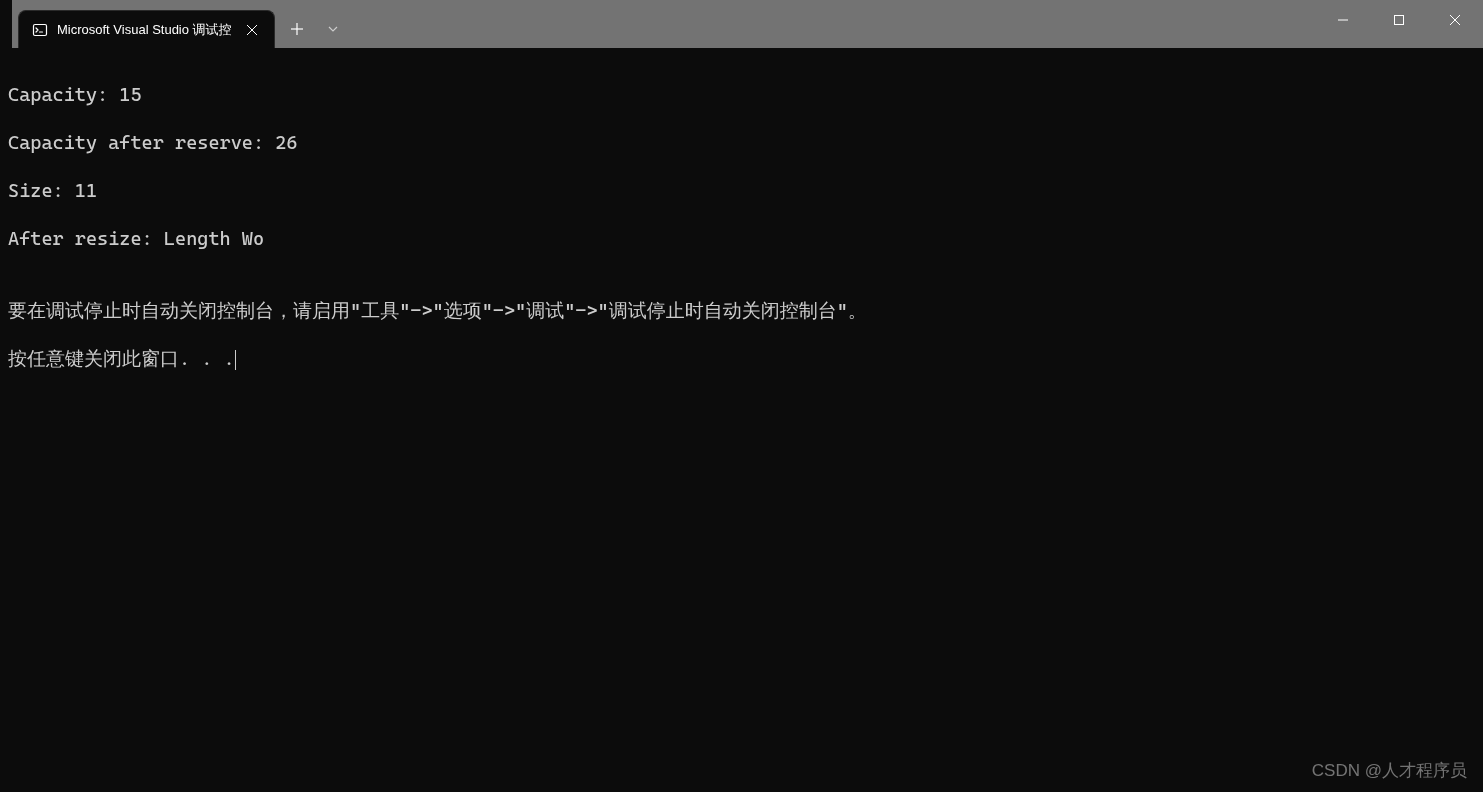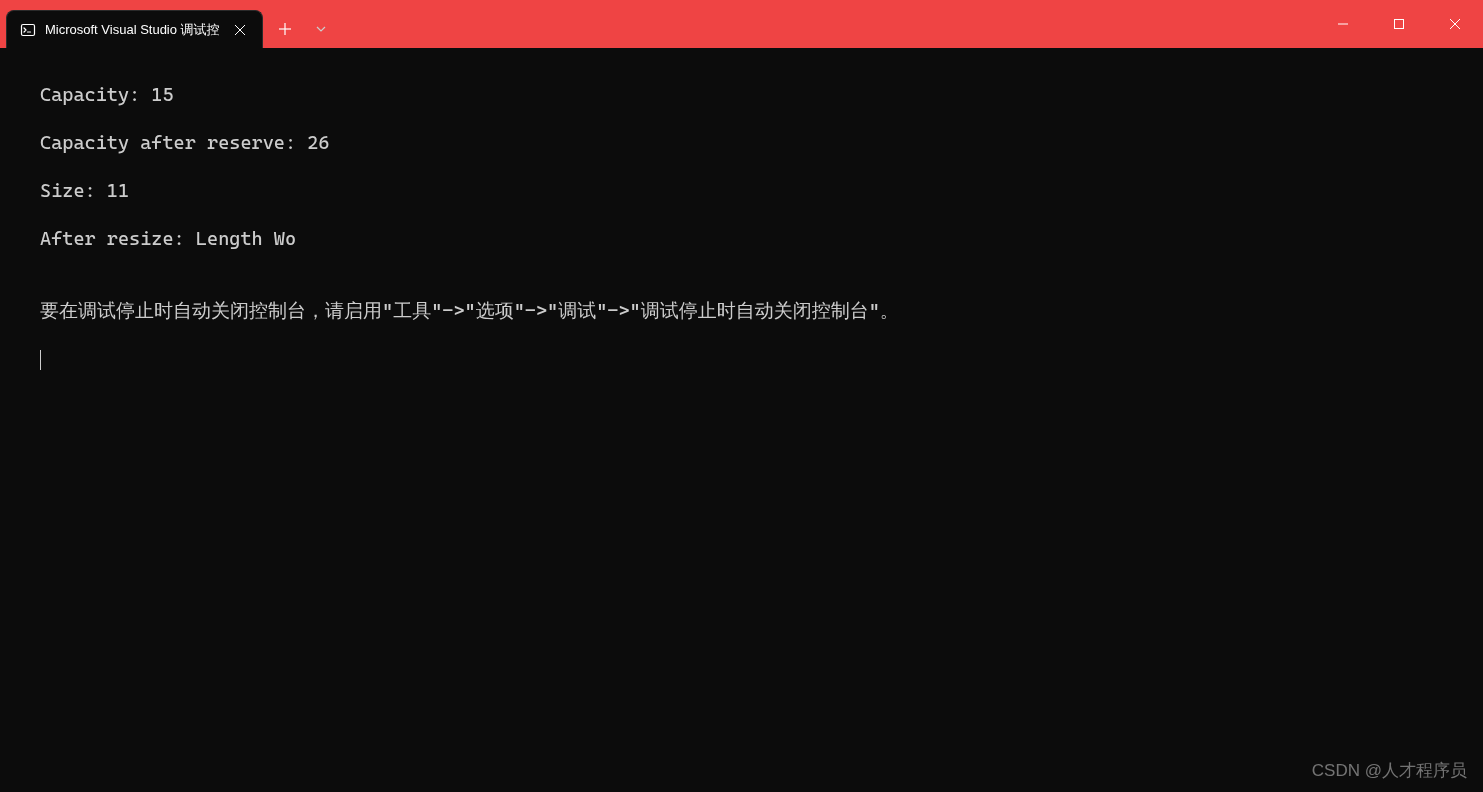--- a/index.html
+++ b/index.html
@@ -10,24 +10,25 @@
     body {
       width: 1483px;
       height: 792px;
       background: #0c0c0c;
       font-family: 'Segoe UI', Tahoma, sans-serif;
       overflow: hidden;
       position: relative;
     }
     .titlebar {
       height: 48px;
-      background: #ef4444;
-      display: flex;
-      align-items: center;
+      background: #737373;
+      display: flex;
+      align-items: flex-start;
       justify-content: space-between;
+      margin-left: 12px;
     }
     .titlebar-left {
       display: flex;
       align-items: stretch;
       padding-left: 6px;
       padding-top: 10px;
     }
     .tab {
       display: flex;
       align-items: center;
@@ -117,21 +118,20 @@
       padding: 10px 8px;
       font-family: Consolas, 'Cascadia Mono', monospace;
       font-size: 19px;
       line-height: 24px;
       color: #cccccc;
       white-space: pre;
       position: relative;
     }
     .console-line {
       display: block;
-      margin-left: 32px;
     }
     .cursor {
       display: inline-block;
       width: 1px;
       height: 20px;
       background: #cccccc;
       vertical-align: text-bottom;
       margin-left: 0px;
       position: relative;
       top: 1px;
@@ -198,16 +198,16 @@
   </div>
 </div>
 
 <div class="console-body">
 <span class="console-line">Capacity: 15</span>
 <span class="console-line">Capacity after reserve: 26</span>
 <span class="console-line">Size: 11</span>
 <span class="console-line">After resize: Length Wo</span>
 <span class="console-line"></span>
 <span class="console-line">要在调试停止时自动关闭控制台，请启用"工具"-&gt;"选项"-&gt;"调试"-&gt;"调试停止时自动关闭控制台"。</span>
-<span class="console-line"><span class="cursor"></span></span>
+<span class="console-line"><span>按任意键关闭此窗口. . .</span><span class="cursor"></span></span>
 </div>
 
 <div class="watermark">CSDN @人才程序员</div>
 
 </body></html>

